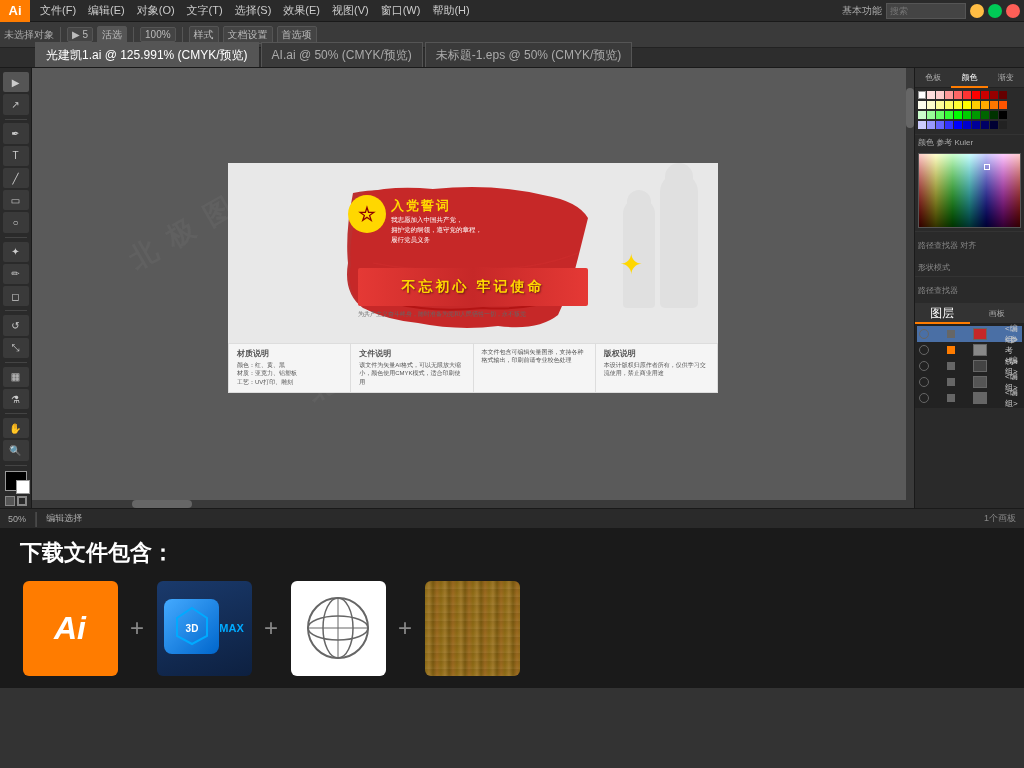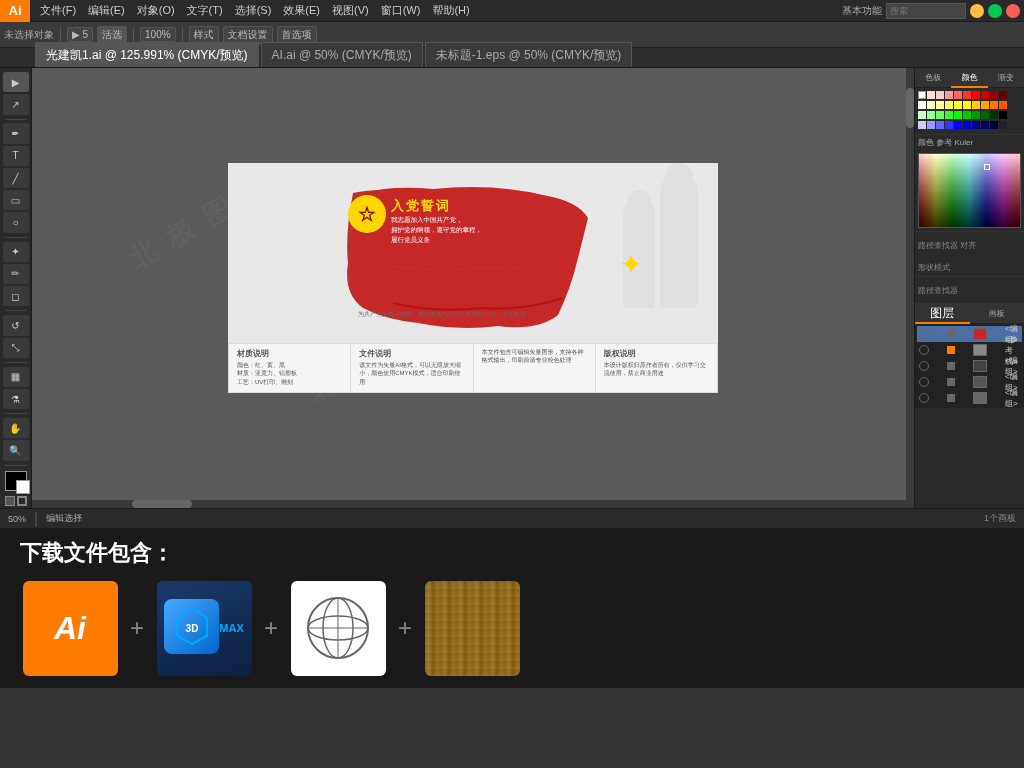--- a/index.html
+++ b/index.html
@@ -238,20 +238,23 @@
               <path d="M60,120 Q100,130 150,125 Q190,128 230,115" stroke="#a00000" stroke-width="2" fill="none" opacity="0.5"></path>
               <path d="M40,80 Q90,90 150,85 Q200,88 245,70" stroke="#d32f2f" stroke-width="1.5" fill="none" opacity="0.4"></path>
             </svg>
           </div>
 
           <div style="position:absolute;left:45px;top:12px;width:38px;height:38px;background:#FFD700;border-radius:50%;display:flex;align-items:center;justify-content:center;z-index:5;font-size:20px;color:#8B0000;font-weight:bold;">☆</div>
 
           <div style="position:absolute;left:88px;top:14px;color:#FFD700;font-size:13px;font-weight:bold;z-index:5;letter-spacing:2px;">入党誓词</div>
           <div style="position:absolute;left:88px;top:32px;color:#fff;font-size:6.5px;z-index:5;line-height:1.5;max-width:150px;">我志愿加入中国共产党，<br>拥护党的纲领，遵守党的章程，<br>履行党员义务</div>
 
+          <div style="position:absolute;left:55px;top:85px;width:230px;height:38px;background:linear-gradient(90deg,#e53935,#c62828,#e53935);display:flex;align-items:center;justify-content:center;z-index:6;border-radius:2px;">
+            <span style="color:#FFD700;font-size:14px;font-weight:bold;letter-spacing:3px;text-shadow:1px 1px 2px rgba(0,0,0,0.5);">不忘初心 牢记使命</span>
+          </div>
 
           <div style="position:absolute;right:0;top:65px;font-size:28px;color:#FFD700;z-index:7;">✦</div>
 
           <div style="position:absolute;left:55px;top:127px;color:#666;font-size:6px;z-index:5;">为共产主义奋斗终身，随时准备为党和人民牺牲一切，永不叛党</div>
         </div>
 
         <div style="position:absolute;right:20px;top:10px;display:flex;align-items:flex-end;gap:5px;">
           <div style="width:32px;height:110px;background:#e0e0e0;border-radius:16px 16px 4px 4px;">
             <div style="width:24px;height:24px;background:#e0e0e0;border-radius:50%;margin:0 auto;margin-top:-8px;"></div>
           </div>

